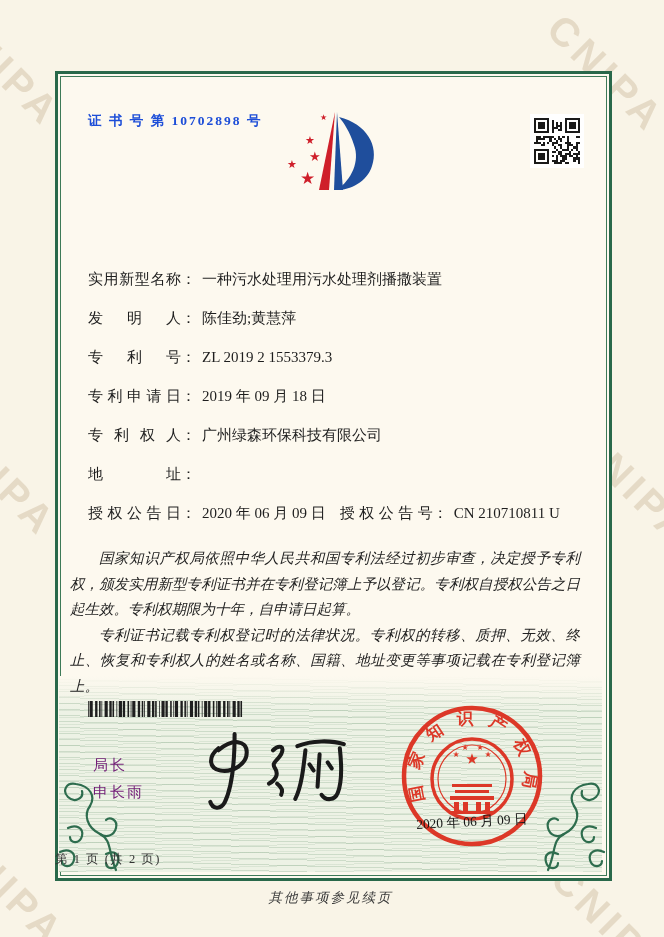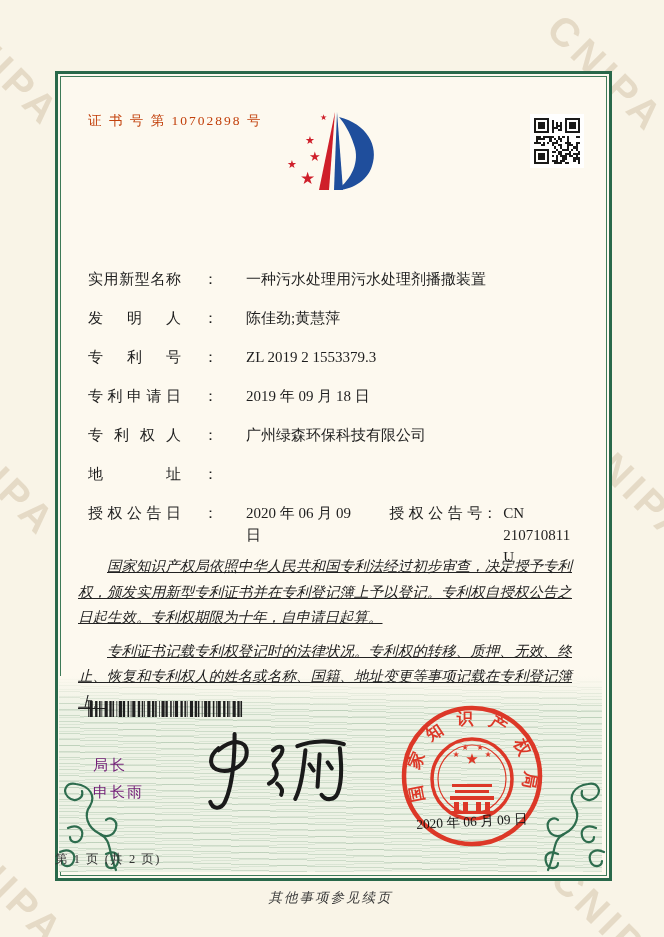--- a/index.html
+++ b/index.html
@@ -24,47 +24,47 @@
   .cert-border{
     position:absolute;left:55px;top:71px;width:551px;height:804px;
     border:3px solid #29684a;background:#fdf9ef;
   }
   .cert-border::after{
     content:"";position:absolute;inset:2px;border:1px solid #3d7a58;pointer-events:none;
   }
 
   .cert-no{
     position:absolute;left:88px;top:112px;
-    font-size:13.5px;letter-spacing:2px;color:#c2410c;
+    font-size:13.5px;letter-spacing:2px;color:#1d4ed8;font-weight:bold;
   }
 
   .logo{position:absolute;left:279px;top:108px;width:112px;height:90px;}
   .logo .star{position:absolute;color:#cf1f2a;line-height:1;font-family:"DejaVu Sans",sans-serif;}
 
   .qr-box{position:absolute;left:530px;top:114px;width:54px;height:54px;background:#fff;padding:4px;box-sizing:border-box;}
   .qr-box svg{display:block;width:100%;height:100%;}
 
   .title{
     position:absolute;left:55px;top:199px;width:551px;
     text-align:center;font-size:33px;font-weight:700;color:#101010;letter-spacing:7px;
   }
 
   .fields{position:absolute;left:88px;top:268px;width:492px;font-size:15px;color:#1e1e1e;}
-  .frow{display:flex;margin-bottom:17px;line-height:22px;gap:22px;}
+  .frow{display:flex;margin-bottom:17px;line-height:22px;}
   .flabel{display:inline-block;width:93px;text-align:justify;text-align-last:justify;flex:0 0 93px;}
   .fcolon{flex:0 0 auto;padding-right:6px;}
   .fvalue{flex:0 1 auto;max-width:392px;}
   .fpair2{display:flex;margin-left:14px;}
 
   .paras{
     position:absolute;left:70px;top:546px;width:510px;
     font-size:14.5px;font-style:italic;line-height:25.5px;color:#222;
     text-align:justify;
   }
-  .paras p{margin:8px;text-indent:2em;text-decoration:underline;}
+  .paras p{margin:0;text-indent:2em;}
 
   
   .band{
     position:absolute;left:59px;top:676px;width:543px;height:196px;
     background:
       repeating-linear-gradient(1.5deg, rgba(120,160,125,.28) 0 1px, rgba(0,0,0,0) 1px 6px),
       repeating-linear-gradient(-1.5deg, rgba(120,160,125,.16) 0 1px, rgba(0,0,0,0) 1px 7px),
       #edf2e5;
   }
   .band::before{

